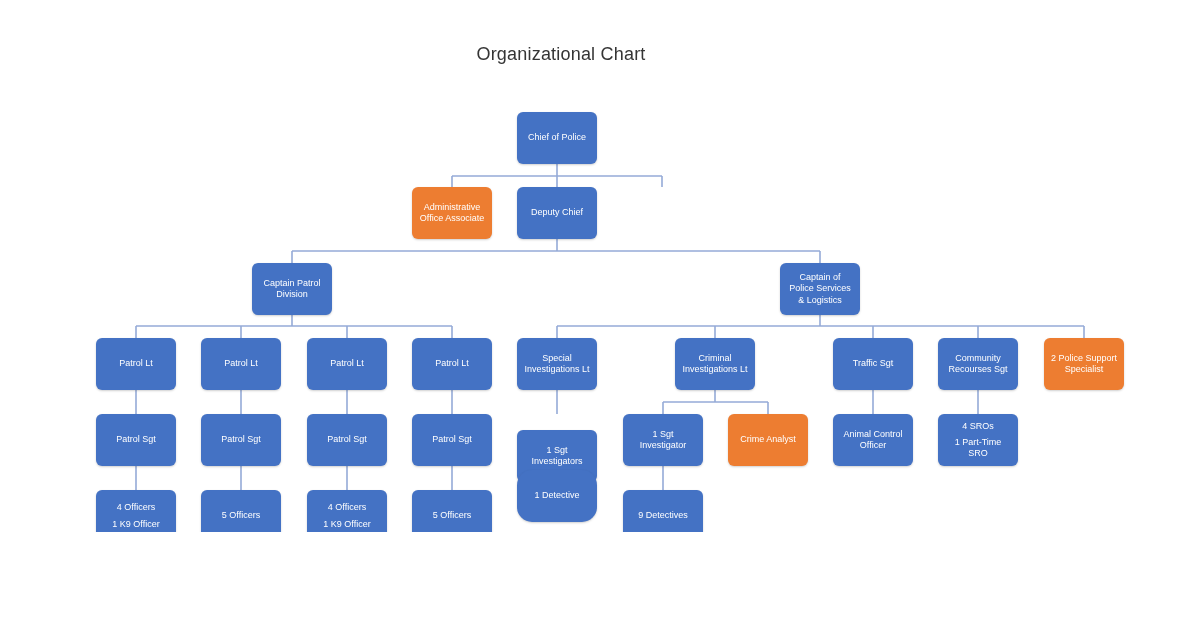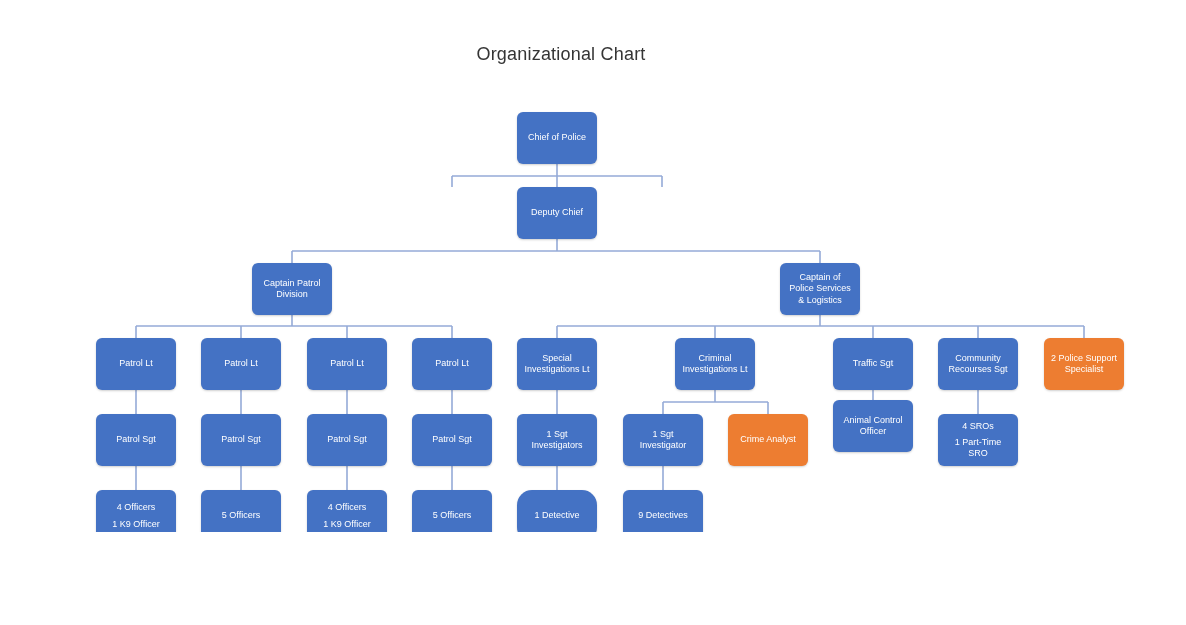--- a/index.html
+++ b/index.html
@@ -75,20 +75,23 @@
       M663 402 H768  M663 402 V414  M768 402 V414
       M136 466 V490  M241 466 V490  M347 466 V490  M452 466 V490
       M557 466 V490  M663 466 V490
     "></path>
   </svg>
 
   <div class="node blue" style="left:517px; top:112px;">
     <span class="line">Chief of Police</span>
   </div>
 
+  <div class="node orange" style="left:412px; top:187px;">
+    <span class="line">Administrative Office Associate</span>
+  </div>
   <div class="node blue" style="left:517px; top:187px;">
     <span class="line">Deputy Chief</span>
   </div>
 
   <div class="node blue" style="left:252px; top:263px;">
     <span class="line">Captain Patrol Division</span>
   </div>
   <div class="node blue" style="left:780px; top:263px;">
     <span class="line">Captain of Police Services &amp; Logistics</span>
   </div>
@@ -126,30 +129,30 @@
   </div>
   <div class="node blue" style="left:201px; top:414px;">
     <span class="line">Patrol Sgt</span>
   </div>
   <div class="node blue" style="left:307px; top:414px;">
     <span class="line">Patrol Sgt</span>
   </div>
   <div class="node blue" style="left:412px; top:414px;">
     <span class="line">Patrol Sgt</span>
   </div>
-  <div class="node blue" style="left:517px; top:414px;">
+  <div class="node blue" style="left:517px; top:430px;">
     <span class="line">1 Sgt Investigators</span>
   </div>
   <div class="node blue" style="left:623px; top:414px;">
     <span class="line">1 Sgt Investigator</span>
   </div>
   <div class="node orange" style="left:728px; top:414px;">
     <span class="line">Crime Analyst</span>
   </div>
-  <div class="node blue" style="left:833px; top:400px;text-align:center;">
+  <div class="node blue" style="left:833px; top:414px;text-align:center;">
     <span class="line">Animal Control Officer</span>
   </div>
   <div class="node blue" style="left:938px; top:414px;">
     <span class="line">4 SROs</span>
     <span class="line">1 Part-Time SRO</span>
   </div>
 
   <div class="node blue" style="left:96px; top:490px;">
     <span class="line">4 Officers</span>
     <span class="line">1 K9 Officer</span>
@@ -157,20 +160,20 @@
   <div class="node blue" style="left:201px; top:490px;">
     <span class="line">5 Officers</span>
   </div>
   <div class="node blue" style="left:307px; top:490px;">
     <span class="line">4 Officers</span>
     <span class="line">1 K9 Officer</span>
   </div>
   <div class="node blue" style="left:412px; top:490px;">
     <span class="line">5 Officers</span>
   </div>
-  <div class="node blue" style="left:517px; top:490px;border-radius:15px;">
+  <div class="node blue" style="left:517px; top:470px;border-radius:15px;">
     <span class="line">1 Detective</span>
   </div>
   <div class="node blue" style="left:623px; top:490px;">
     <span class="line">9 Detectives</span>
   </div>
 
 </div>
 
 </body></html>

